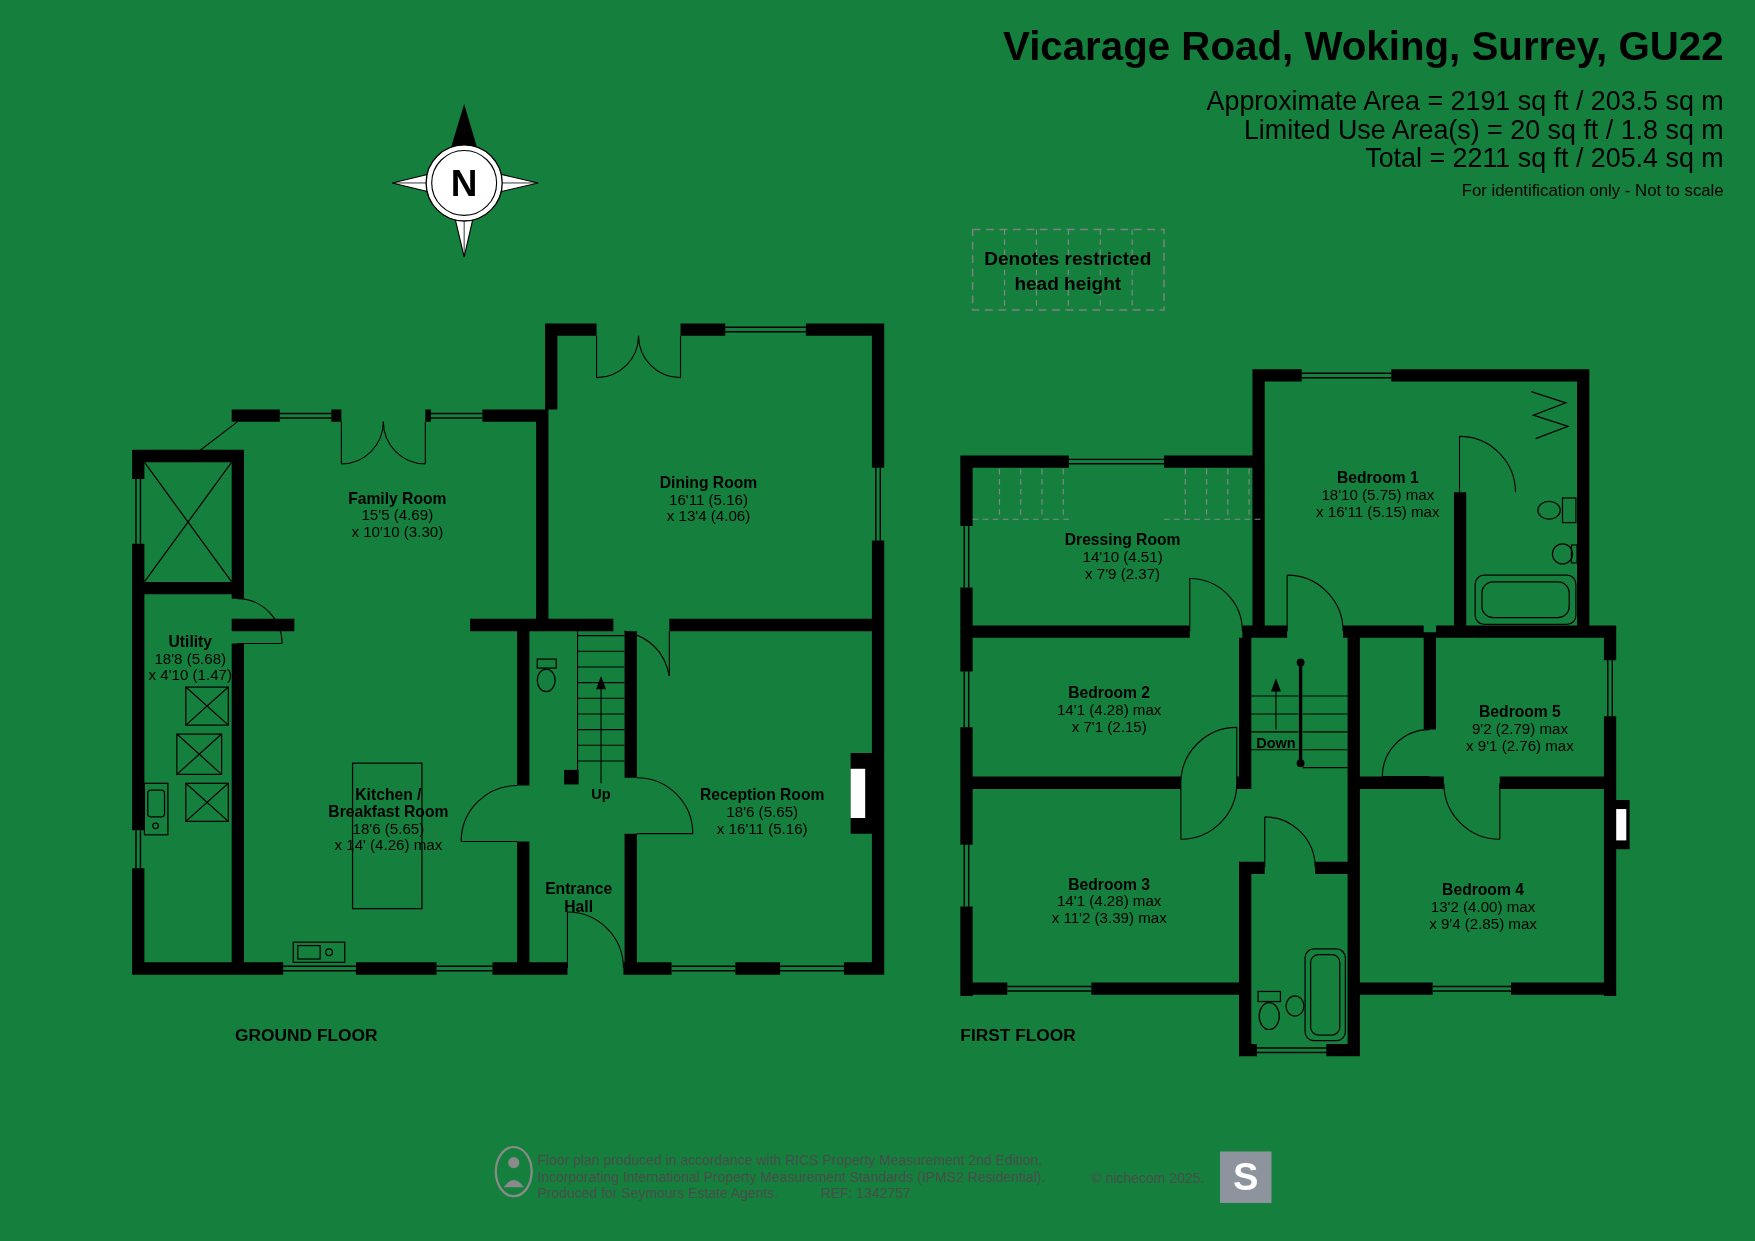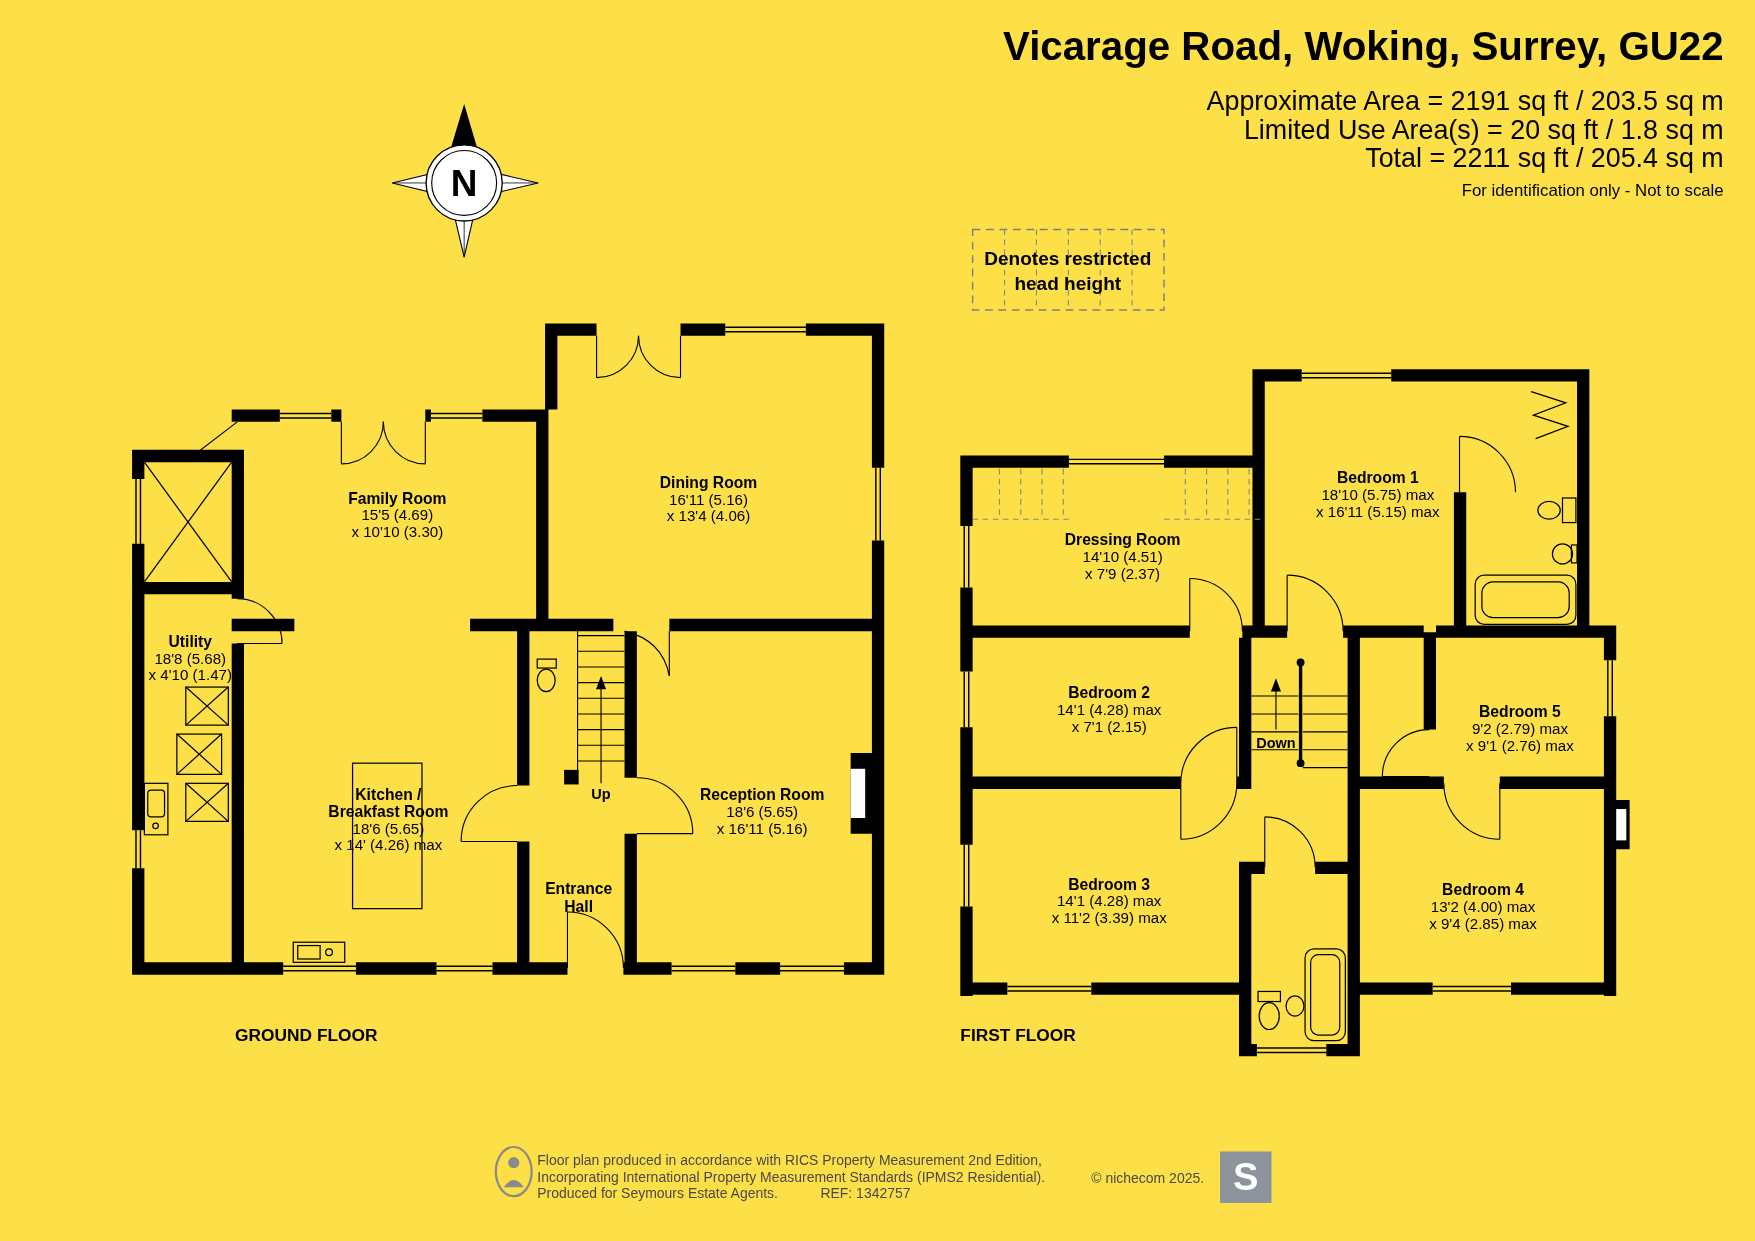--- a/index.html
+++ b/index.html
@@ -1,16 +1,16 @@
 <!DOCTYPE html>
 <html><head>
 <meta charset="utf-8">
 <style>
   html,body{margin:0;padding:0;background:#fff;}
-  #page{position:relative;width:1755px;height:1241px;background:#fde047;overflow:hidden;
+  #page{position:relative;width:1755px;height:1241px;background:#15803d;overflow:hidden;
         font-family:"Liberation Sans", sans-serif;}
   svg{display:block;}
   svg text{font-family:"Liberation Sans", sans-serif;fill:#000;}
   .hdr-title{font-weight:bold;font-size:36px;}
   .hdr-area{font-size:24px;}
   .hdr-disc{font-size:15px;}
   .legendtxt{font-weight:bold;font-size:17px;}
   .rname{font-weight:bold;font-size:14px;}
   .rdim{font-size:13.5px;}
   .flabel{font-weight:bold;font-size:15.5px;}

